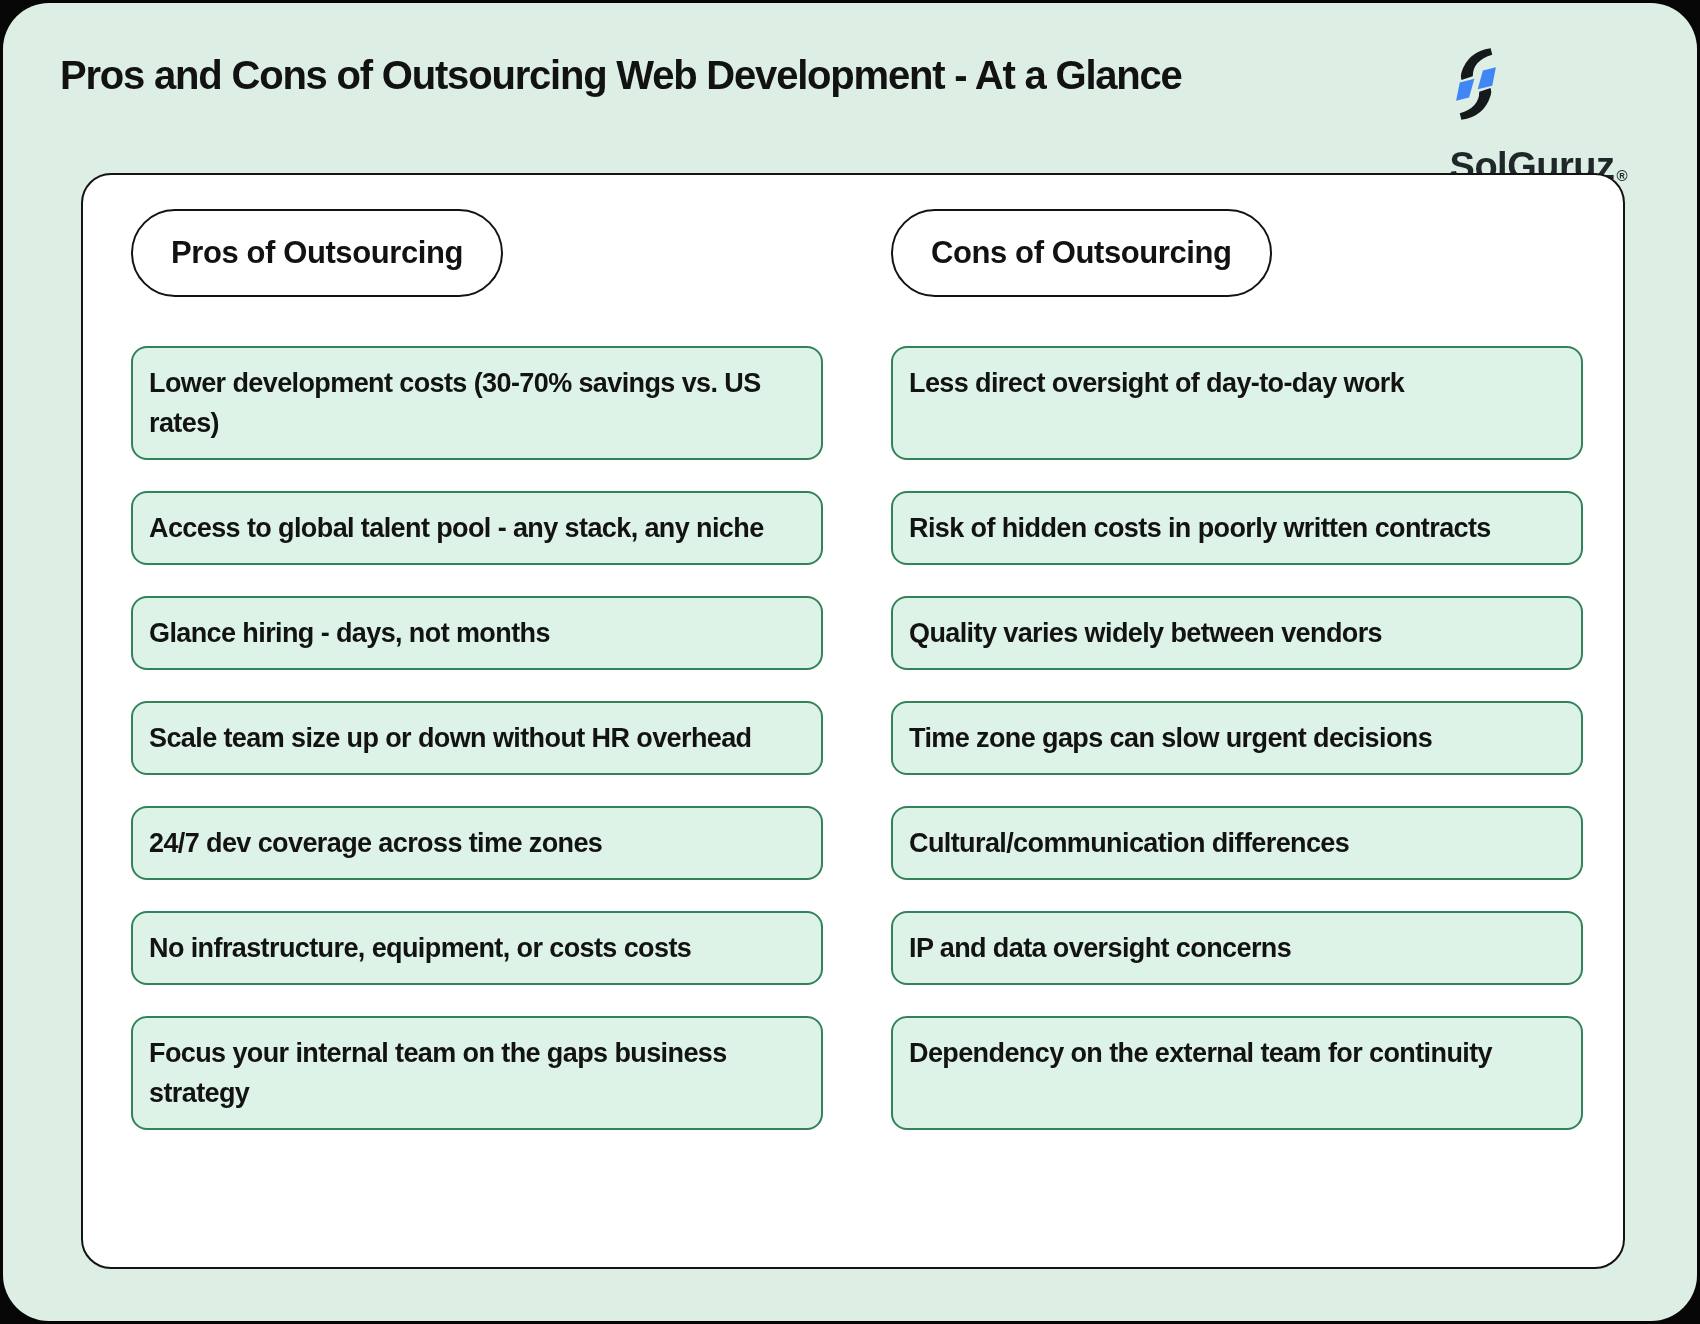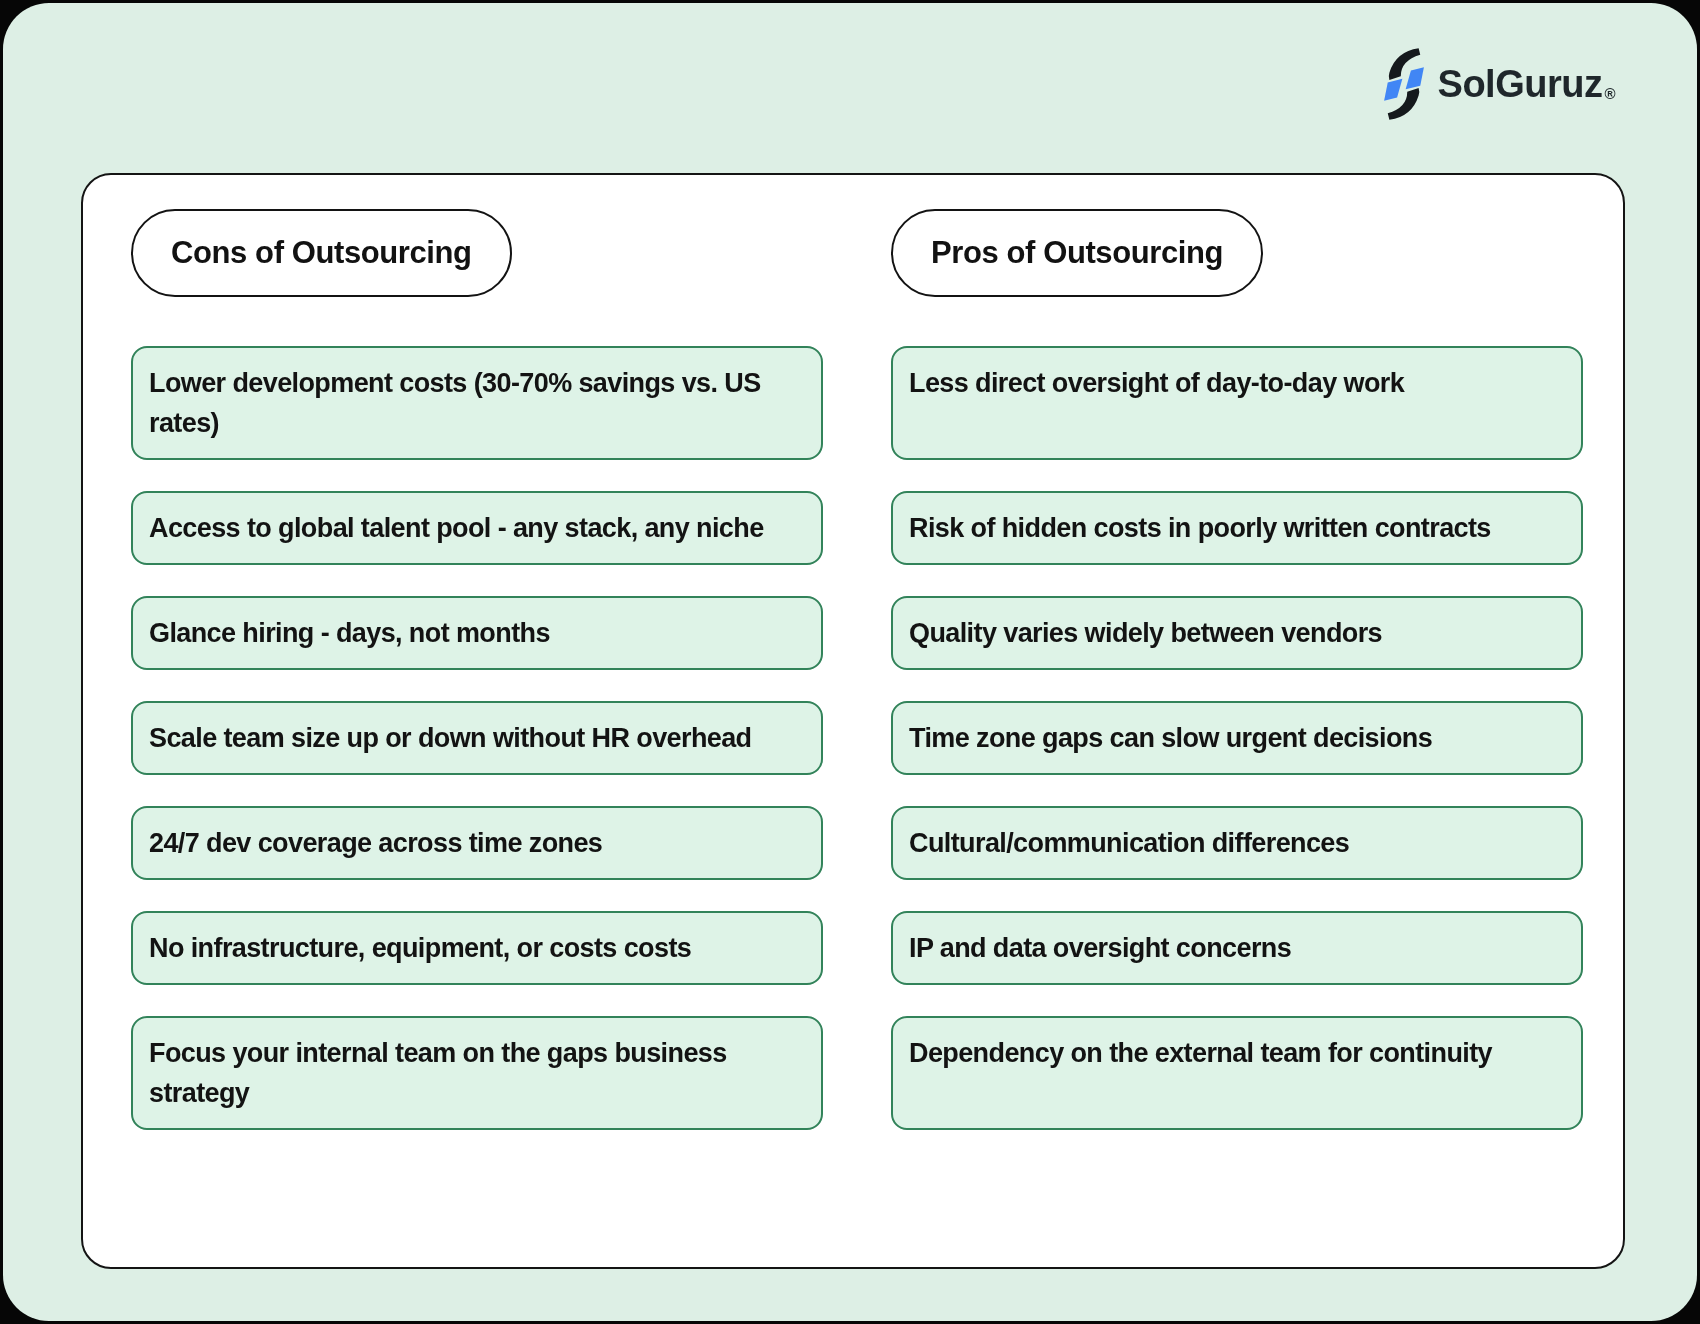--- a/index.html
+++ b/index.html
@@ -15,22 +15,22 @@
     background:#ddefe5;
     border-radius:46px;
   }
   
   .title{
     position:absolute;left:57px;top:50px;
     font-size:40px;font-weight:800;letter-spacing:-1.2px;
     color:#121212;white-space:nowrap;
   }
   .brand{
-    position:absolute;right:84px;top:44px;
-    display:flex;align-items:flex-start;gap:8px;
+    position:absolute;right:72px;top:44px;
+    display:flex;align-items:flex-start;gap:8px;flex-direction:column;
   }
   .brand-mark{width:52px;height:74px;display:block;}
   .brand-name{
     font-size:38px;font-weight:800;letter-spacing:-0.5px;
     color:#1f272b;position:relative;line-height:74px;
   }
   .brand-reg{
     font-size:15px;font-weight:700;color:#1f272b;
     vertical-align:top;position:relative;top:10px;left:2px;
   }
@@ -61,39 +61,40 @@
     padding:15px 16px;
     font-size:27px;line-height:40px;font-weight:700;
     letter-spacing:-0.6px;color:#131313;
   }
 </style>
 </head>
 <body>
 
 <div class="canvas">
 
+  <div class="title">Pros and Cons of Outsourcing Web Development - At a Glance</div>
 
   <div class="brand">
     <svg class="brand-mark" viewBox="0 0 64 88" xmlns="http://www.w3.org/2000/svg" aria-hidden="true">
       <path d="M50 0 Q 22 4 14 30 Q 12.5 34.5 14 39 L 28 34.5 Q 28 15 52 8 Z" fill="#15191c"></path>
       <path d="M12 42 L 30 37.5 L 23.5 60.5 L 7.5 64.5 Z" fill="#4186f5"></path>
       <path d="M52 46 L 34 50.5 L 40.5 27.5 L 56.5 23.5 Z" fill="#4186f5"></path>
       <path d="M14 88 Q 42 84 50 58 Q 51.5 53.5 50 49 L 36 53.5 Q 36 73 12 80 Z" fill="#15191c"></path>
     </svg>
     <div class="brand-name"><span>SolGuruz</span><span class="brand-reg">®</span></div>
   </div>
 
   <div class="card">
 
     <div class="pills-row">
       <div class="colcell">
-        <span class="pill">Cons of Outsourcing</span>
+        <span class="pill">Pros of Outsourcing</span>
       </div>
       <div class="colcell">
-        <span class="pill">Pros of Outsourcing</span>
+        <span class="pill">Cons of Outsourcing</span>
       </div>
     </div>
 
     <div class="row">
       <div class="box colcell">Lower development costs (30-70% savings vs. US rates)</div>
       <div class="box colcell">Less direct oversight of day-to-day work</div>
     </div>
 
     <div class="row">
       <div class="box colcell">Access to global talent pool - any stack, any niche</div>

